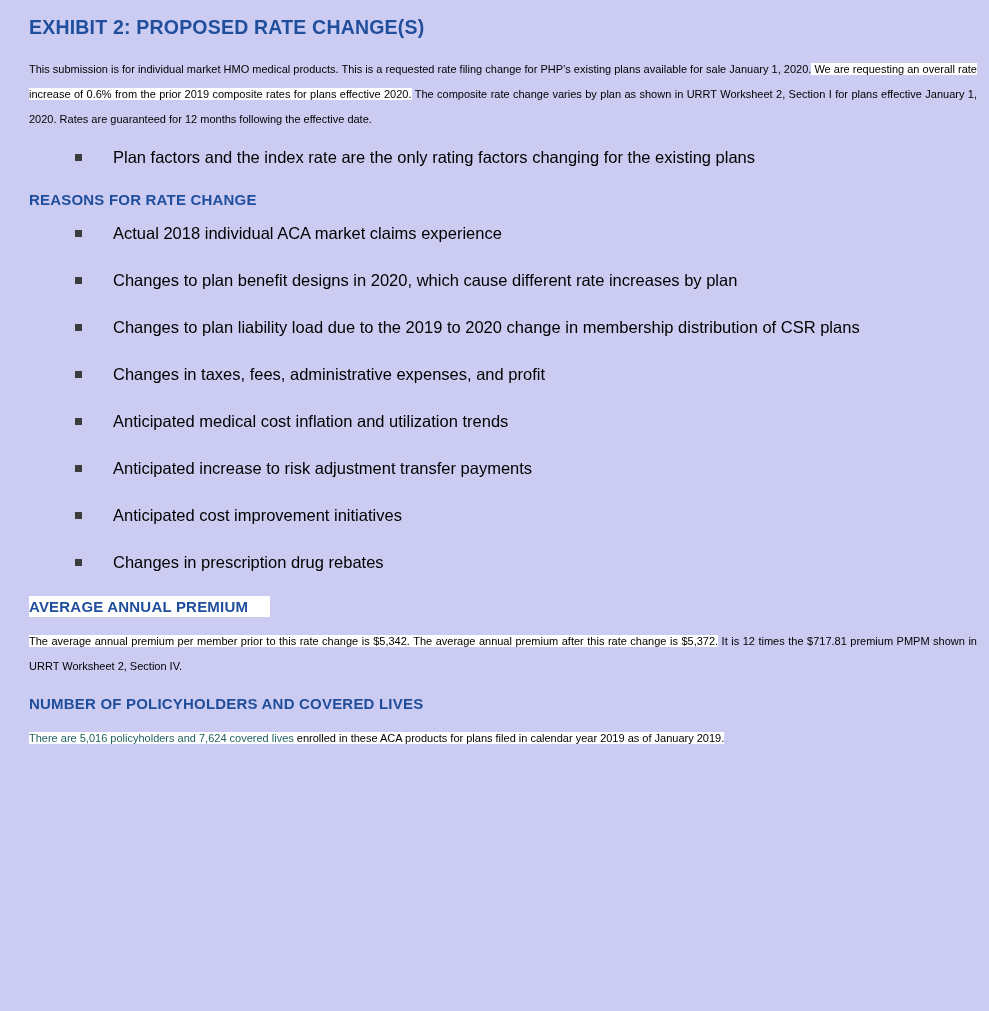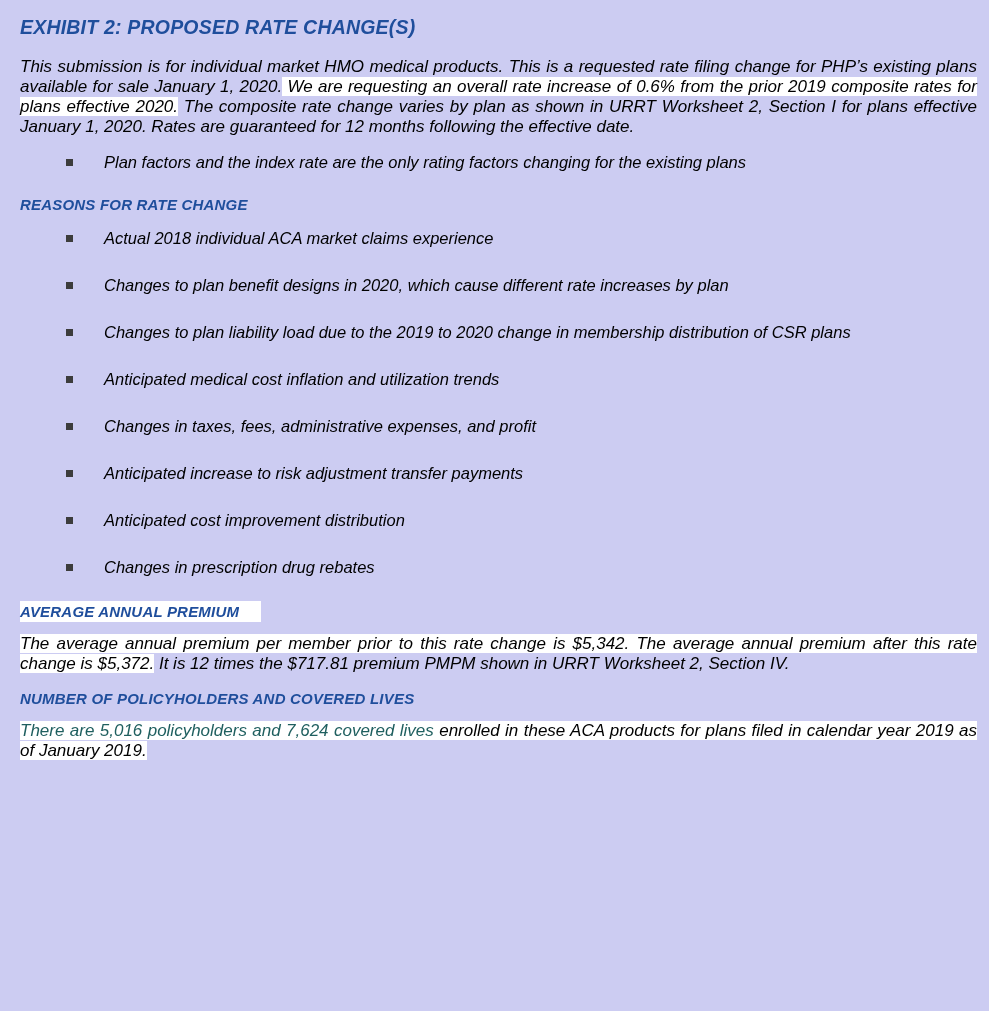--- a/index.html
+++ b/index.html
@@ -12,33 +12,32 @@
     background: #ccccf2;
     font-family: "Liberation Sans", sans-serif;
     color: #000000;
     overflow: hidden;
   }
   .page {
     position: relative;
     width: 989px;
     height: 711px;
     box-sizing: border-box;
-    padding: 12px 12px 0 20px;
-    font-style: italic;
+    padding: 12px 12px 0 29px;
   }
   h1.exhibit-title {
     font-size: 19.5px;
     font-weight: bold;
     color: #1f4e9c;
     margin: 4px 0 18px 0;
     letter-spacing: 0.2px;
   }
   .para {
-    font-size: 17px;
-    line-height: 20px;
+    font-size: 11px;
+    line-height: 25px;
     text-align: justify;
     margin: 0 0 10px 0;
     color: #000;
   }
   .para.intro {
     margin-bottom: 14px;
   }
   .hl {
     background: #ffffff;
     box-decoration-break: clone;
@@ -115,33 +114,33 @@
     <li>
       <span class="sq"></span>
       <span>Changes to plan benefit designs in 2020, which cause different rate increases by plan</span>
     </li>
     <li>
       <span class="sq"></span>
       <span>Changes to plan liability load due to the 2019 to 2020 change in membership distribution of CSR plans</span>
     </li>
     <li>
       <span class="sq"></span>
-      <span>Anticipated medical cost inflation and utilization trends</span>
+      <span>Changes in taxes, fees, administrative expenses, and profit</span>
     </li>
     <li>
       <span class="sq"></span>
-      <span>Changes in taxes, fees, administrative expenses, and profit</span>
+      <span>Anticipated medical cost inflation and utilization trends</span>
     </li>
     <li>
       <span class="sq"></span>
       <span>Anticipated increase to risk adjustment transfer payments</span>
     </li>
     <li>
       <span class="sq"></span>
-      <span>Anticipated cost improvement distribution</span>
+      <span>Anticipated cost improvement initiatives</span>
     </li>
     <li>
       <span class="sq"></span>
       <span>Changes in prescription drug rebates</span>
     </li>
   </ul>
 
   <h2 class="section">
     <span class="hl">AVERAGE ANNUAL PREMIUM</span><span class="hl">&nbsp;&nbsp;&nbsp;&nbsp;&nbsp;</span>
   </h2>

